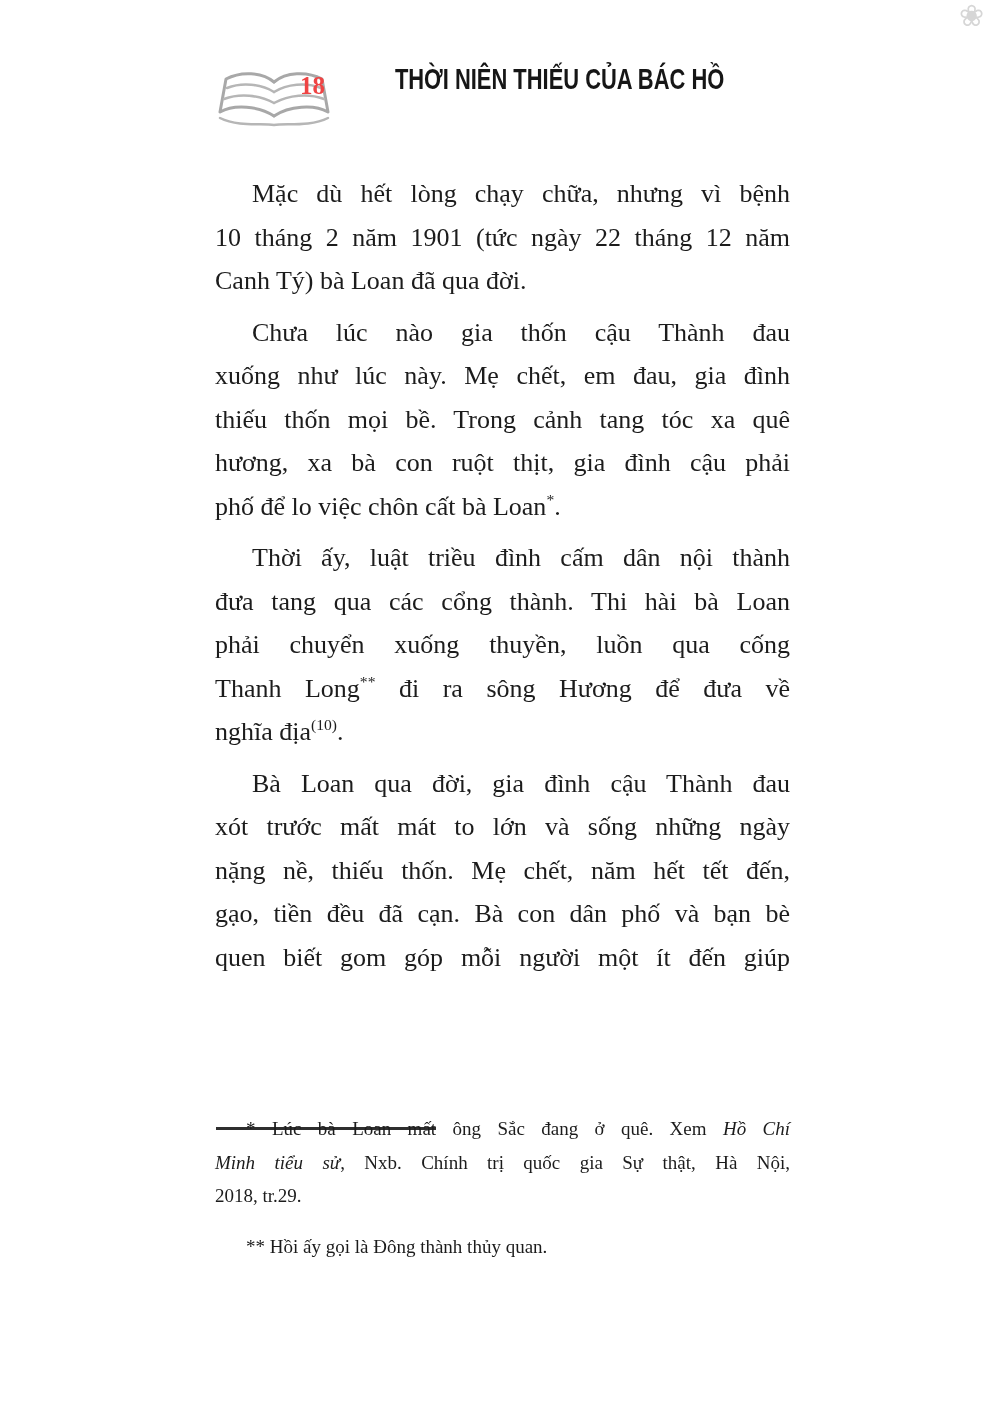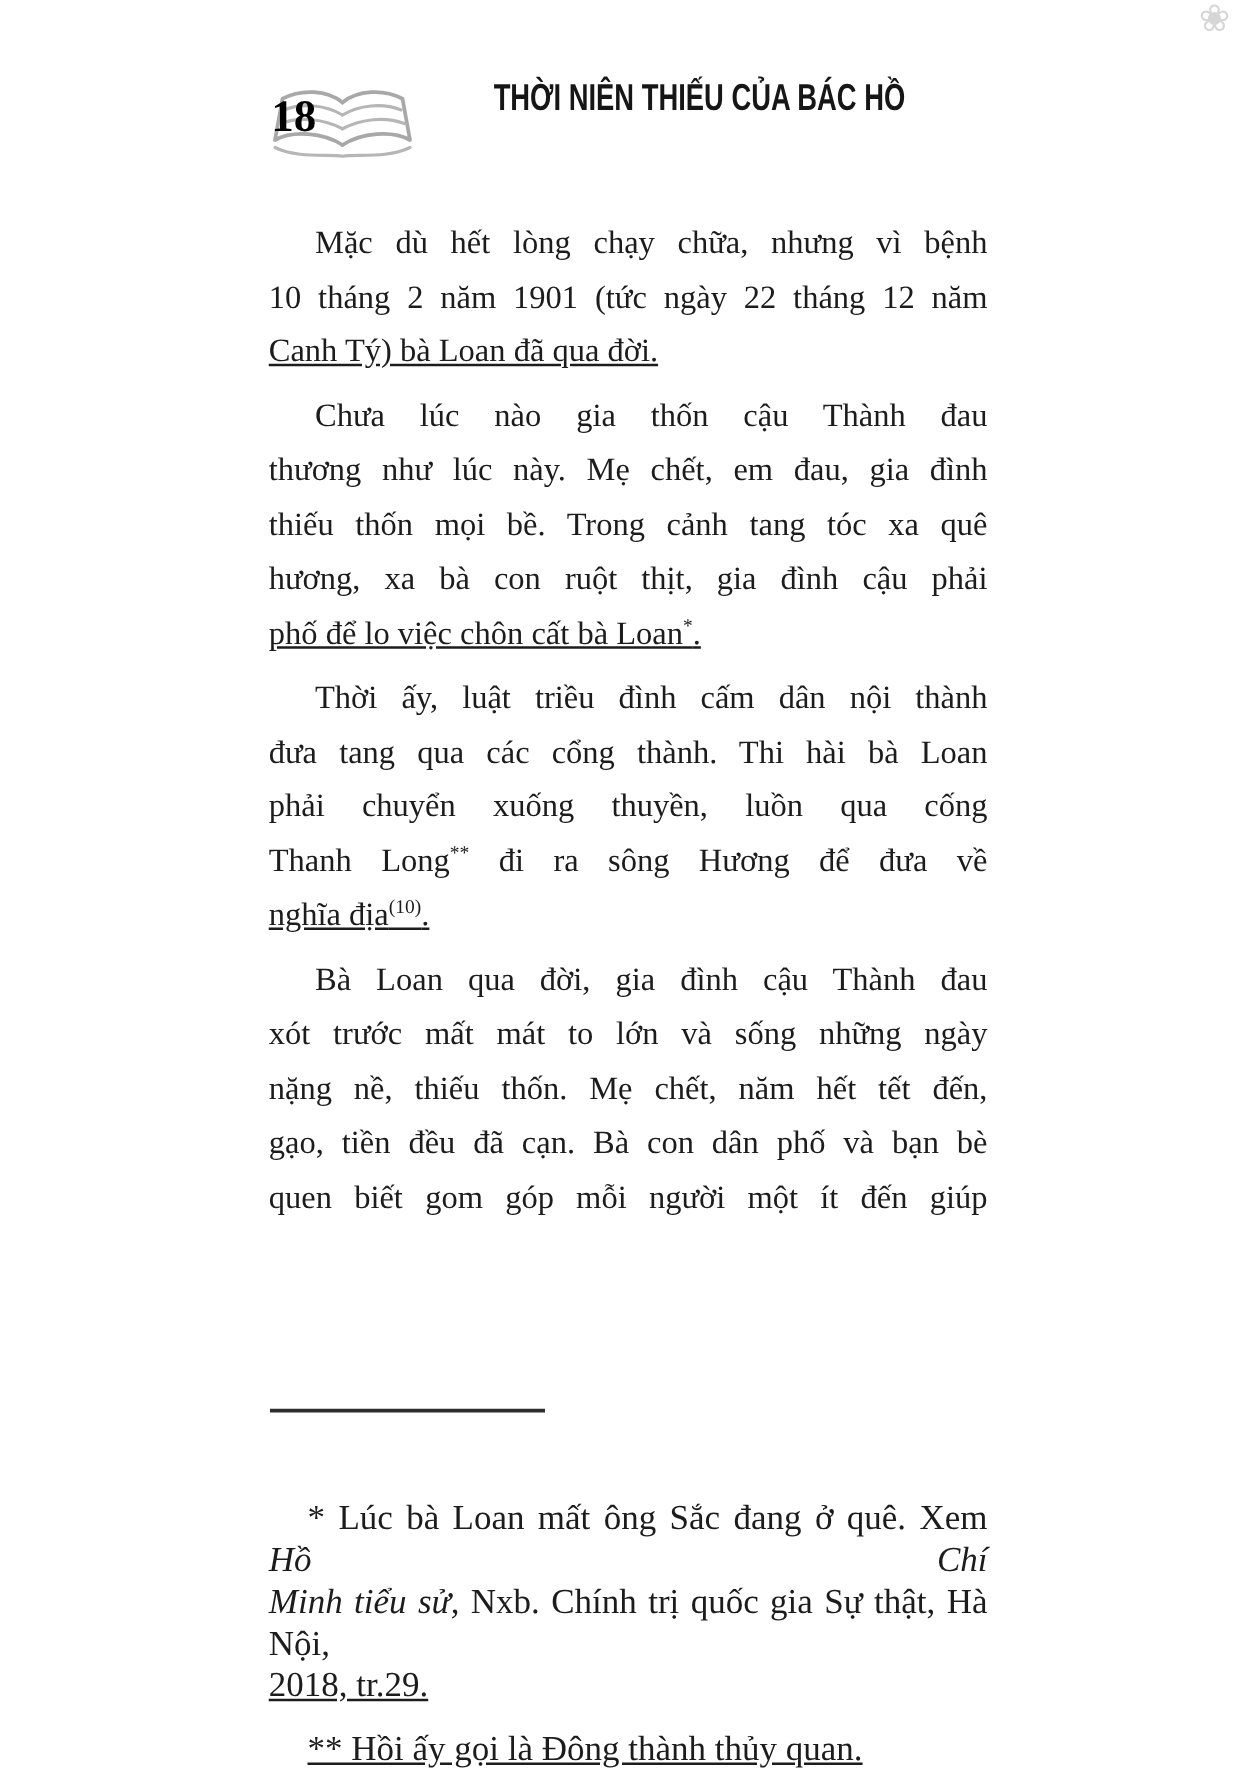--- a/index.html
+++ b/index.html
@@ -30,24 +30,24 @@
     position: absolute;
     left: 217px;
     top: 68px;
     width: 114px;
     height: 66px;
   }
   .pagenum-badge svg { position: absolute; left: 0; top: 0; }
   .pagenum {
     position: absolute;
     left: 0; right: 6px; top: 4px;
-    text-align: left;
+    text-align: right;
     font-weight: bold;
-    font-size: 36px;
-    color: #000000;
+    font-size: 25px;
+    color: #ef4444;
   }
 
   
   .running-head {
     position: absolute;
     left: 260px;
     top: 62px;
     width: 600px;
     text-align: center;
   }
@@ -66,39 +66,39 @@
   .body-text {
     position: absolute;
     left: 215px;
     top: 172px;
     width: 575px;
     font-size: 26px;
     line-height: 43.5px;
   }
   .para + .para { margin-top: 8px; }
   .line { text-align: justify; text-align-last: justify; }
-  .line.flush { text-align-last: left; text-decoration: underline; }
+  .line.flush { text-align-last: left; }
   .body-text .line.first { text-indent: 37px; }
   sup { font-size: 0.6em; line-height: 0; vertical-align: super; }
   .italic { font-style: italic; }
 
   
   .footnote-sep {
     position: absolute;
     left: 216px;
     top: 1127px;
     width: 220px;
     border-top: 3px solid #2e2e2e;
   }
   .footnotes {
     position: absolute;
     left: 215px;
-    top: 1198px;
+    top: 1112px;
     width: 575px;
-    font-size: 28px;
+    font-size: 19px;
     line-height: 33.5px;
   }
   .footnotes .para + .para { margin-top: 17px; }
   .footnotes .line.first { text-indent: 31px; }
 </style>
 </head>
 <body>
 
 <div class="page">
 
@@ -126,21 +126,21 @@
   </div>
 
   <div class="body-text">
       <div class="para">
         <div class="line first"><span>Mặc dù hết lòng chạy chữa, nhưng vì bệnh</span></div>
         <div class="line"><span>10 tháng 2 năm 1901 (tức ngày 22 tháng 12 năm</span></div>
         <div class="line flush"><span>Canh Tý) bà Loan đã qua đời.</span></div>
       </div>
       <div class="para">
         <div class="line first"><span>Chưa lúc nào gia thốn cậu Thành đau</span></div>
-        <div class="line"><span>thương như lúc này. Mẹ chết, em đau, gia đình</span></div>
+        <div class="line"><span>xuống như lúc này. Mẹ chết, em đau, gia đình</span></div>
         <div class="line"><span>thiếu thốn mọi bề. Trong cảnh tang tóc xa quê</span></div>
         <div class="line"><span>hương, xa bà con ruột thịt, gia đình cậu phải</span></div>
         <div class="line flush"><span>phố để lo việc chôn cất bà Loan</span><sup>*</sup><span>.</span></div>
       </div>
       <div class="para">
         <div class="line first"><span>Thời ấy, luật triều đình cấm dân nội thành</span></div>
         <div class="line"><span>đưa tang qua các cổng thành. Thi hài bà Loan</span></div>
         <div class="line"><span>phải chuyển xuống thuyền, luồn qua cống</span></div>
         <div class="line"><span>Thanh Long</span><sup>**</sup><span> đi ra sông Hương để đưa về</span></div>
         <div class="line flush"><span>nghĩa địa</span><sup>(10)</sup><span>.</span></div>

